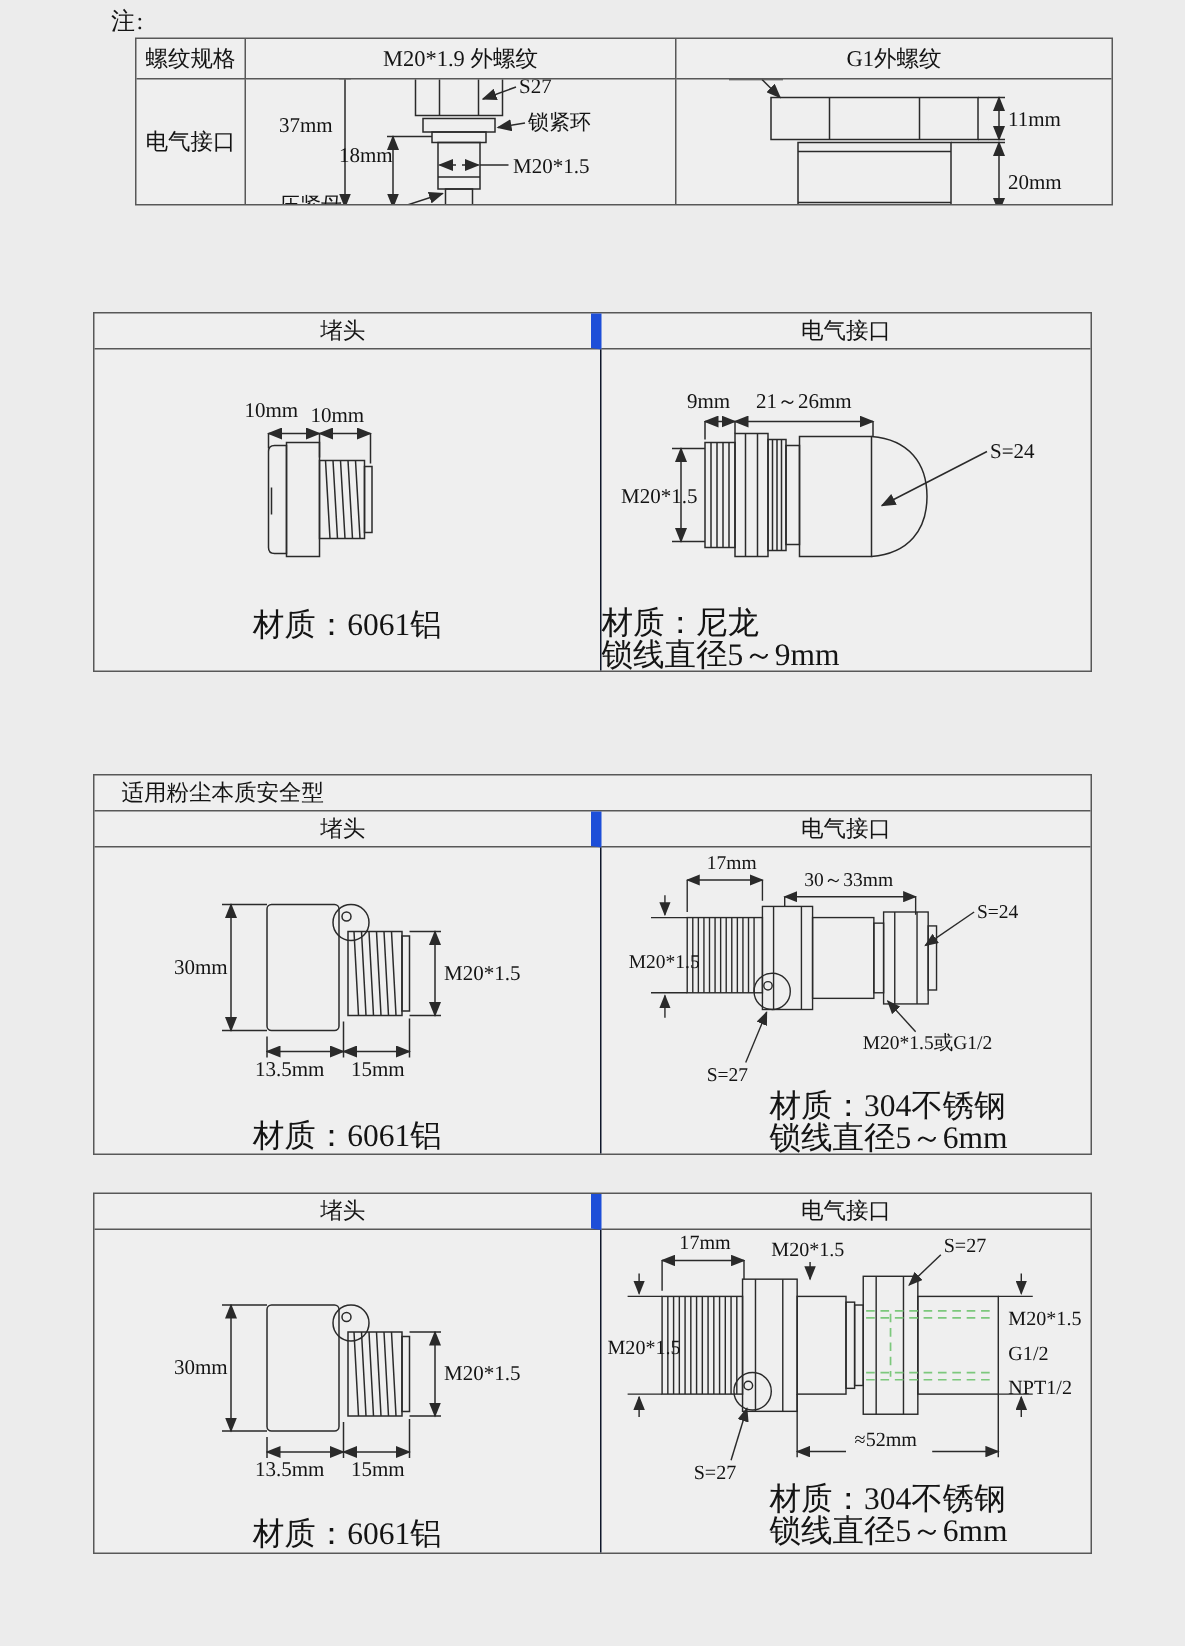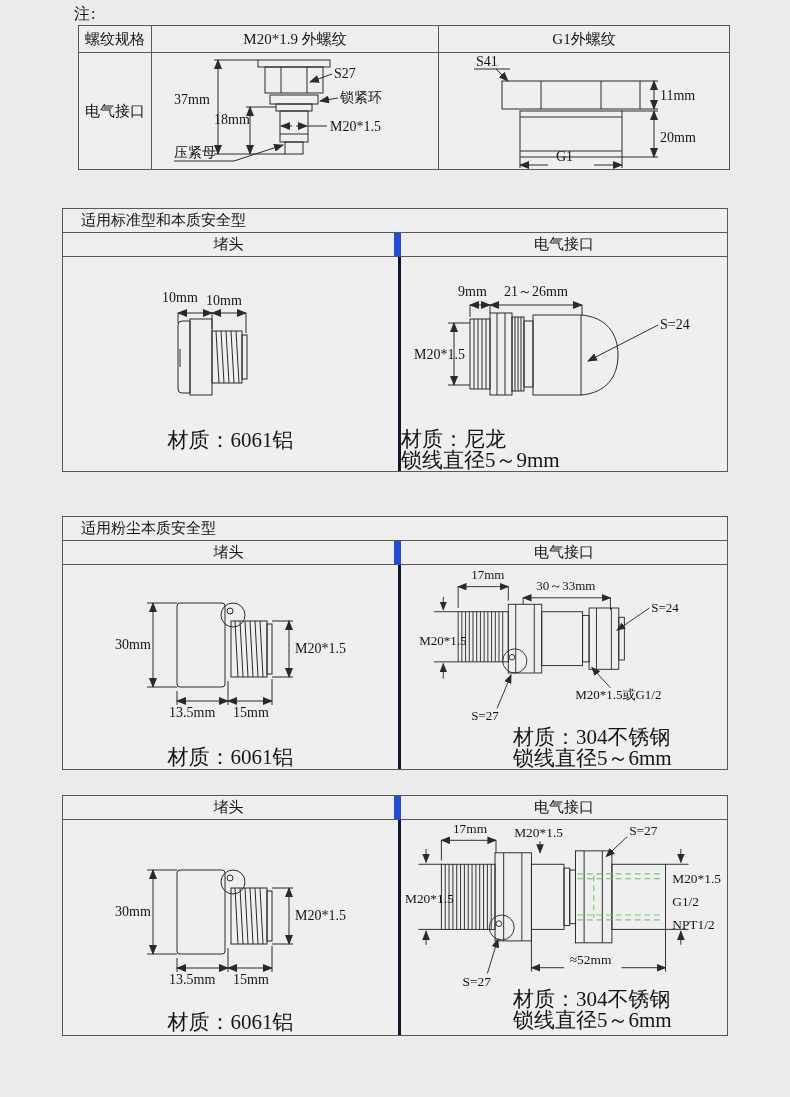--- a/index.html
+++ b/index.html
@@ -6,35 +6,35 @@
   html,body{width:790px;height:1097px}
   body{
     position:relative;
     background:#ececec;
     font-family:"Liberation Serif","DejaVu Serif",serif;
     color:#141414;
   }
   .note{position:absolute;left:74px;top:4px;font-size:16px;letter-spacing:1px}
   .tbl{position:absolute;border:1px solid #585858;background:#efefef}
   
-  #spec{left:78px;top:25px;width:652px;height:145px;display:grid;
+  #spec{left:90px;top:25px;width:652px;height:112px;display:grid;
         grid-template-columns:73px 287px 1fr;grid-template-rows:27px 1fr}
   .cell{border-right:1px solid #585858;border-bottom:1px solid #585858;
         display:flex;align-items:center;justify-content:center;font-size:15px;overflow:hidden}
   .cell.last-col{border-right:none}
   .cell.last-row{border-bottom:none}
   
   .section{left:62px;width:666px}
   .sec-title{height:24px;border-bottom:1px solid #585858;display:flex;align-items:center;
              padding-left:18px;font-size:15px}
   .sec-cols{display:grid;grid-template-columns:338px 1fr}
   .sec-head{height:24px;border-bottom:1px solid #585858;border-right:7px solid #1d4ed8;
             display:flex;align-items:center;justify-content:center;font-size:15px}
   .sec-head.right{border-right:none}
-  .sec-cell{border-right:3px solid #0f172a;display:flex;flex-direction:column;align-items:center;overflow:hidden}
+  .sec-cell{border-right:1px solid #0f172a;display:flex;flex-direction:column;align-items:center;overflow:hidden}
   .sec-cell.right{border-right:none}
   .mat{font-size:21px;line-height:21px}
   svg{display:block}
   svg text{font-family:"Liberation Serif","DejaVu Serif",serif;fill:#141414;stroke:none}
   .ln{stroke:#2a2a2a;stroke-width:1;fill:none}
   .grn{stroke:#7cc87c;stroke-width:1.2;fill:none;stroke-dasharray:6 4}
 </style>
 </head>
 <body>
 
@@ -105,21 +105,20 @@
       </g>
       <text x="32" y="13" font-size="14">S41</text>
       <text x="216" y="47" font-size="14">11mm</text>
       <text x="216" y="89" font-size="14">20mm</text>
       <text x="112" y="108" font-size="14">G1</text>
     </svg>
   </div>
 </div>
 
 <div class="tbl section" style="top:208px">
-  <div class="sec-title">适用标准型和本质安全型</div>
   <div class="sec-cols">
     <div class="sec-head">堵头</div>
     <div class="sec-head right">电气接口</div>
   </div>
   <div class="sec-cols">
     <div class="sec-cell" style="height:214px;padding-top:32px">
       <svg width="170" height="115" viewBox="0 0 170 115">
         <g class="ln">
           <path d="M32,24 H66" marker-start="url(#ar)" marker-end="url(#ar)"></path>
           <path d="M66,24 H100" marker-start="url(#ar)" marker-end="url(#ar)"></path>

